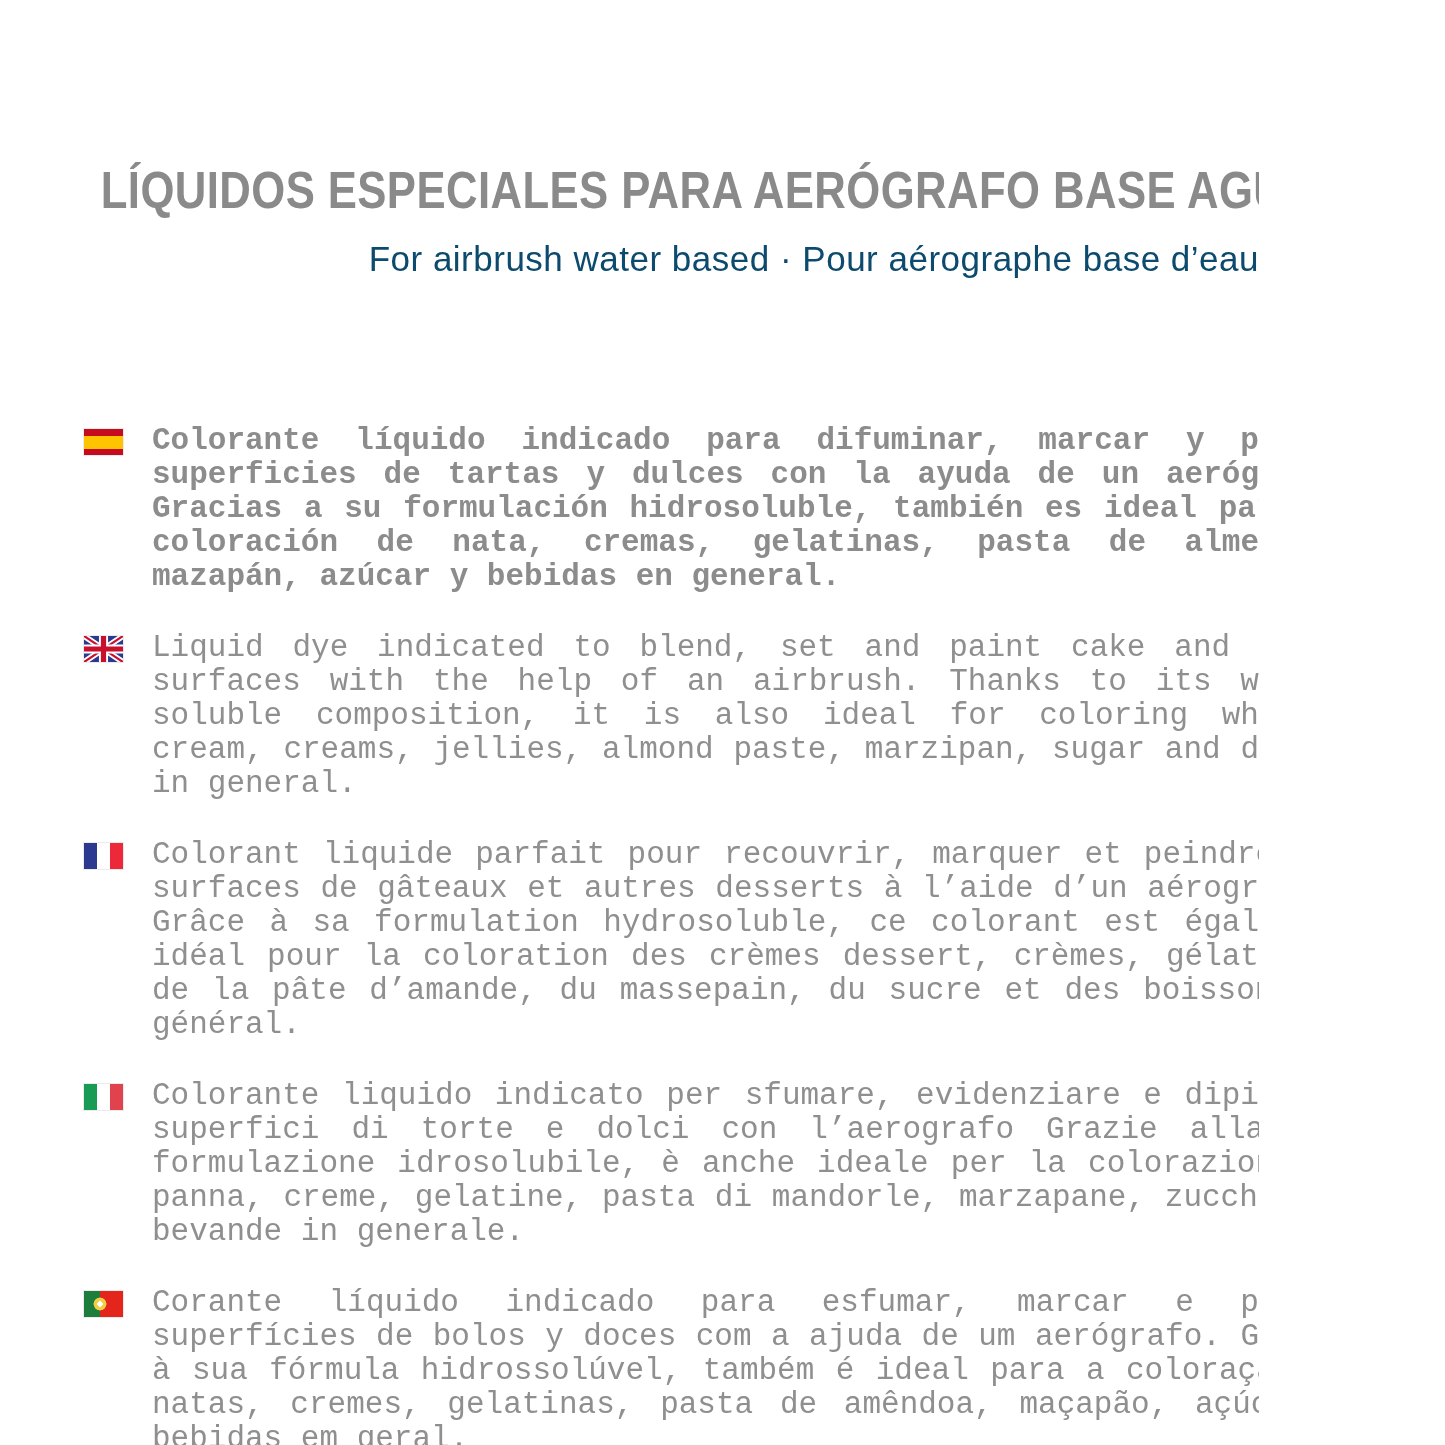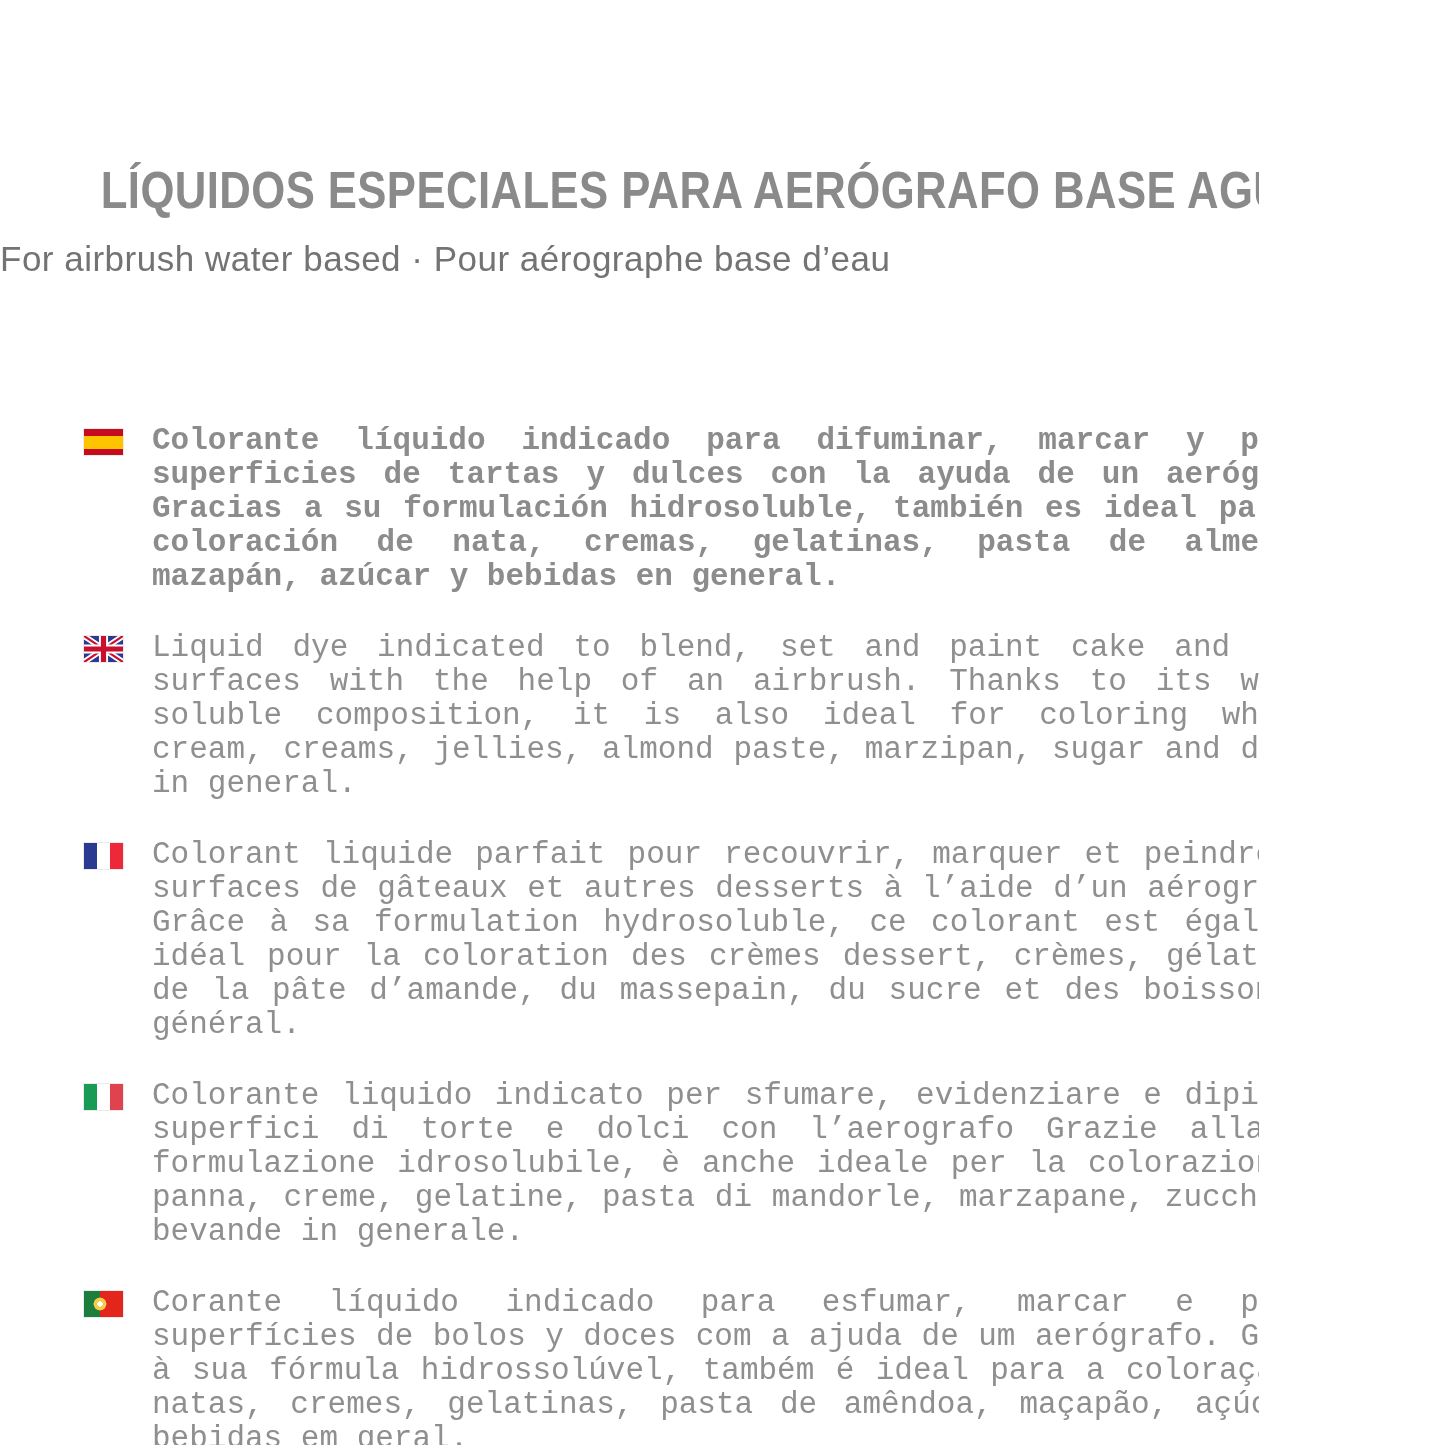--- a/index.html
+++ b/index.html
@@ -29,25 +29,25 @@
     white-space: nowrap;
     transform: scaleX(0.84);
     transform-origin: 50% 50%;
     letter-spacing: 0.5px;
   }
   .subtitle {
     position: absolute;
     top: 236px;
     left: 0;
     width: 100%;
-    text-align: left;
+    text-align: right;
     font-size: 35px;
     line-height: 46px;
     font-weight: 400;
-    color: #737373;
+    color: #0c4a6e;
     letter-spacing: 0.5px;
   }
   
   .paragraphs {
     position: absolute;
     top: 424px;
     left: 84px;
     width: 1268px;
   }
   .para {

